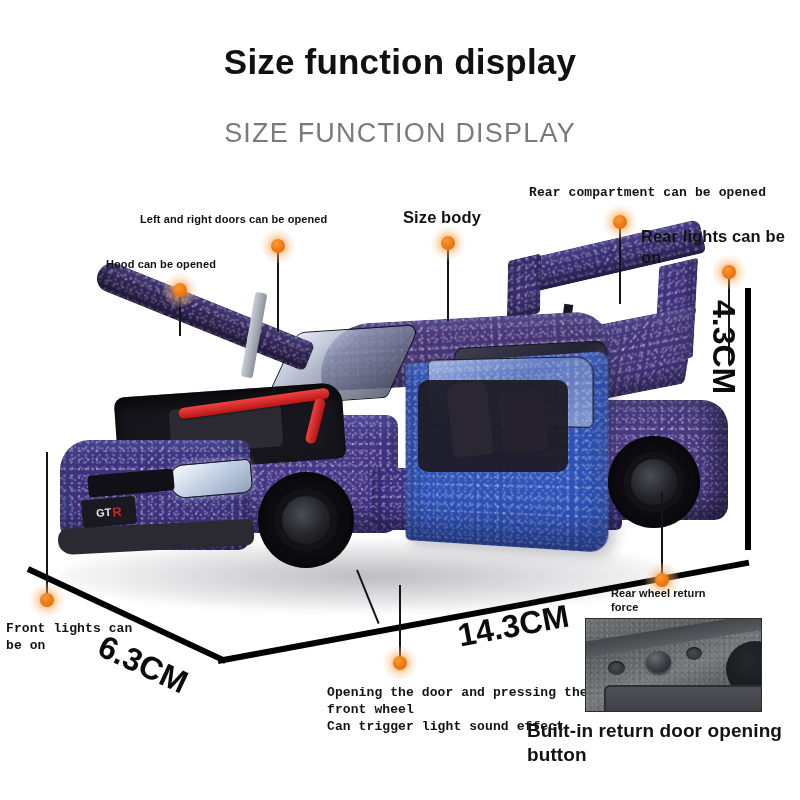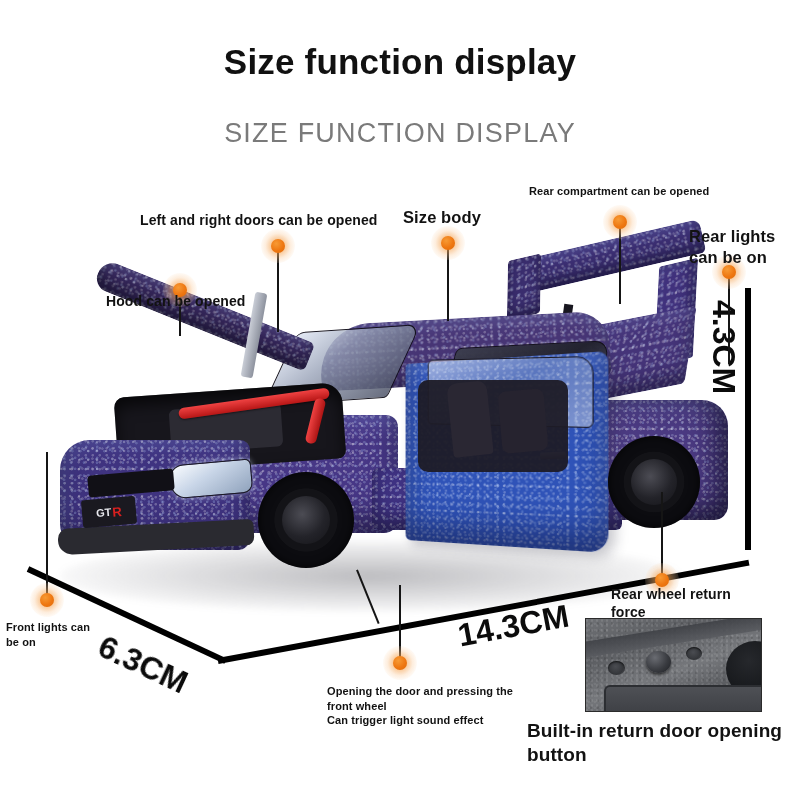--- a/index.html
+++ b/index.html
@@ -34,24 +34,24 @@
       rgba(255,255,255,0) 86%);
   }
   .pin .core{
     position:absolute;left:10px;top:10px;width:14px;height:14px;border-radius:50%;
     background:radial-gradient(circle at 38% 33%, #f79a34 0%, #ee7711 55%, #e06a08 100%);
   }
   .leader{position:absolute;background:#151515;width:1.6px;transform-origin:top center;}
 
   
   .label{
-    position:absolute;font-size:14px;font-weight:bold;color:#121212;
+    position:absolute;font-size:11px;font-weight:bold;color:#121212;
     line-height:1.28;white-space:pre-line;letter-spacing:.1px;
   }
-  .label.sm{font-size:11px;line-height:1.32;}
+  .label.sm{font-size:13px;line-height:1.32;font-family:Liberation Mono, monospace;}
   .label.lg{font-size:16.5px;}
   .label.xl{font-size:19px;}
 
   
   .dimline{position:absolute;background:#000;transform-origin:left center;}
   .dimtext{position:absolute;font-weight:bold;color:#0b0b0b;white-space:nowrap;}
 
   
   #photo{position:absolute;left:20px;top:240px;width:730px;height:370px;}
   .pz{position:absolute;}
@@ -259,29 +259,29 @@
   </div>
   <div class="pin" style="left:662px;top:580px;">
     <div class="halo"></div>
     <div class="core"></div>
   </div>
   <div class="pin" style="left:400px;top:663px;">
     <div class="halo"></div>
     <div class="core"></div>
   </div>
 
-  <div class="label" style="left:106px;top:257px;margin-top:36px;">Hood can be opened</div>
+  <div class="label" style="left:106px;top:257px;">Hood can be opened</div>
 
   <div class="label" style="left:140px;top:212px;">Left and right doors can be opened</div>
 
   <div class="label lg" style="left:403px;top:207px;">Size body</div>
 
   <div class="label sm" style="left:529px;top:184px;">Rear compartment can be opened</div>
 
-  <div class="label lg" style="left:641px;top:226px;margin-left:48px;">Rear lights can be on</div>
+  <div class="label lg" style="left:641px;top:226px;">Rear lights can be on</div>
 
   <div class="label sm" style="left:6px;top:620px;">Front lights can
 be on</div>
 
   <div class="label" style="left:611px;top:586px;">Rear wheel return
 force</div>
 
   <div class="label sm" style="left:327px;top:684px;">Opening the door and pressing the
 front wheel
 Can trigger light sound effect</div>

